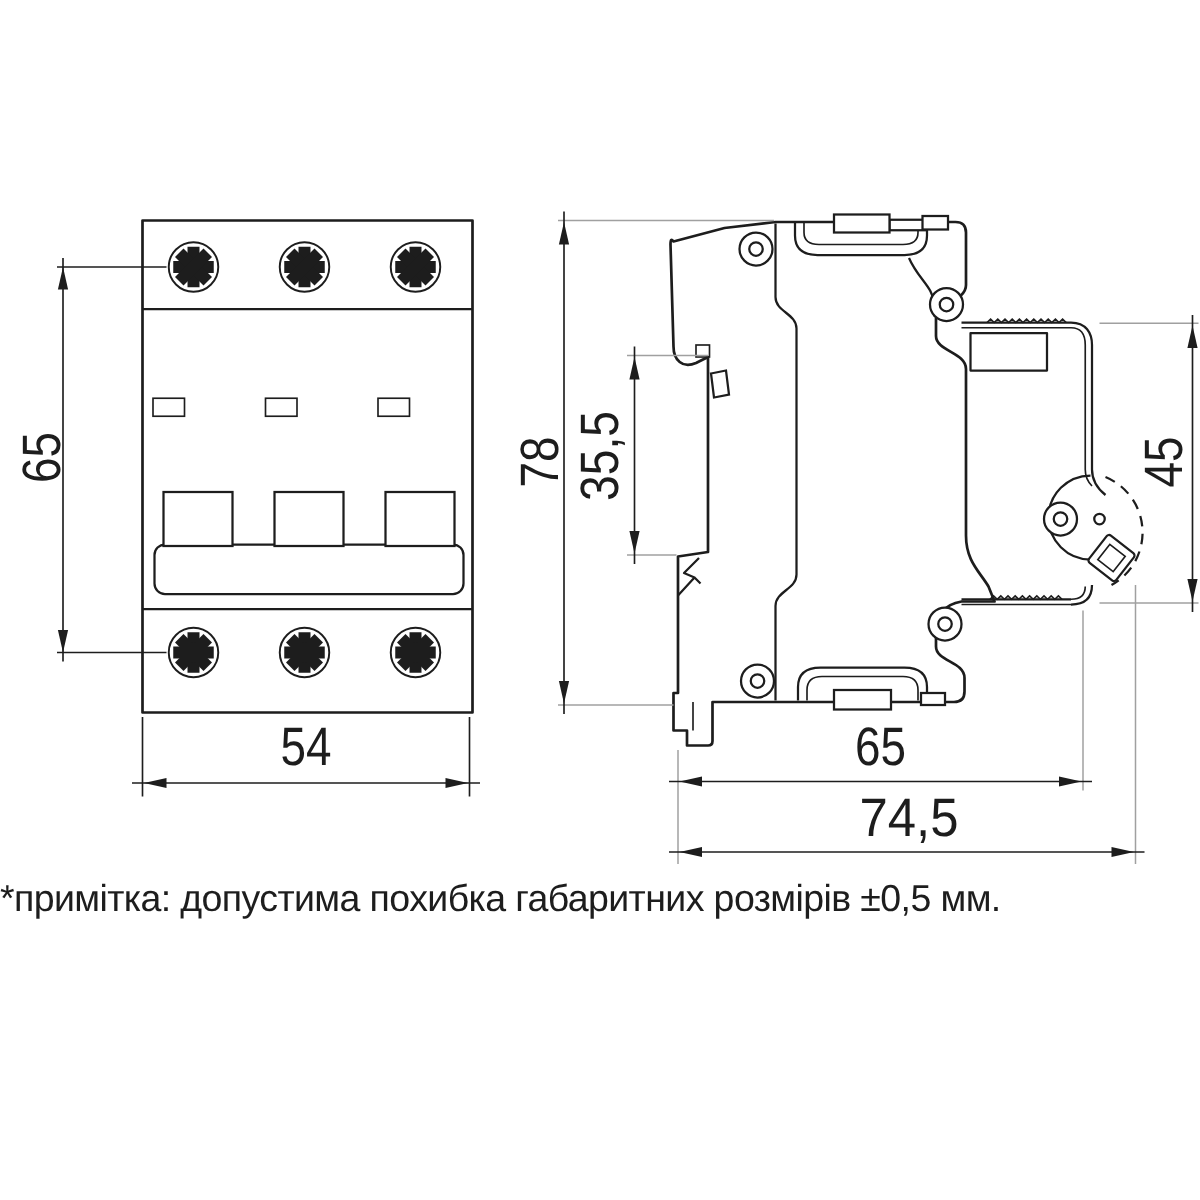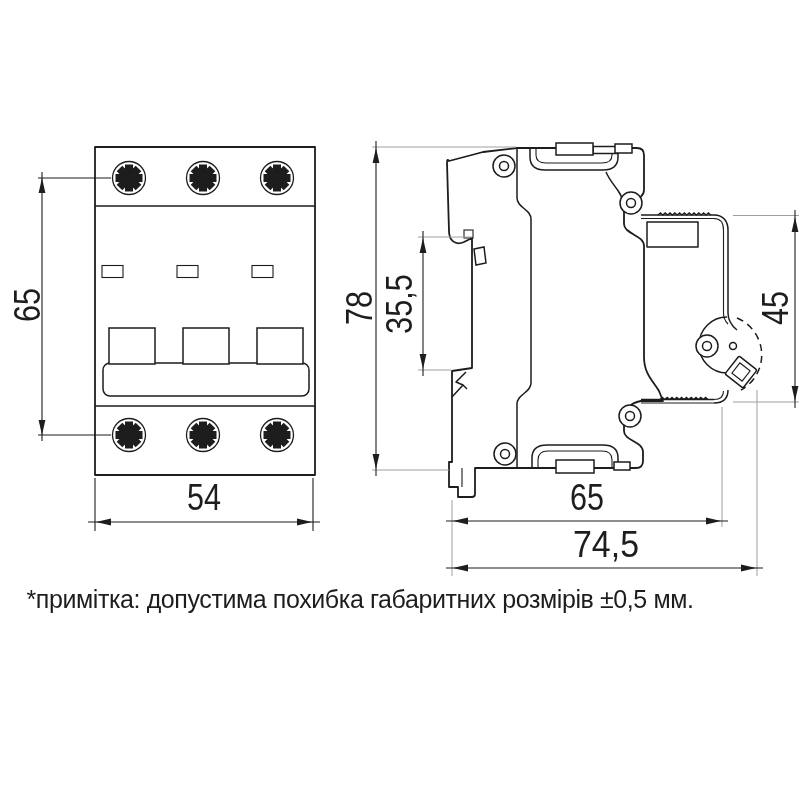--- a/index.html
+++ b/index.html
@@ -9,21 +9,21 @@
   body{width:800px;height:800px;background:var(--background);font-family:"Liberation Sans",sans-serif;position:relative;overflow:hidden;}
   svg{display:block;}
   .o  {fill:#fff;stroke:var(--outline);stroke-width:1.8;stroke-linejoin:round;}
   .l  {fill:none;stroke:var(--outline);stroke-width:1.5;stroke-linejoin:round;}
   .lt {fill:none;stroke:var(--outline);stroke-width:1.1;}
   .w  {fill:#fff;stroke:var(--outline);stroke-width:1.5;}
   .dim{stroke:var(--dimension);stroke-width:1.1;fill:none;}
   .ext{stroke:var(--extension);stroke-width:1;fill:none;}
   .arr{fill:var(--dimension);stroke:none;}
   text.d{font-family:"Liberation Sans",sans-serif;font-size:36px;fill:var(--dimension);text-anchor:middle;}
-  .note{position:absolute;left:0;top:585px;width:720px;text-align:center;font-size:25px;
+  .note{position:absolute;left:0;top:585px;width:720px;text-align:left;font-size:25px;
         letter-spacing:-0.4px;color:var(--outline);}
 </style>
 </head>
 <body>
 
 <svg width="800" height="800" viewBox="0 0 800 800">
   <defs>
     <g id="screw">
       <circle r="16.5" fill="#fff" stroke="#1d1d1d" stroke-width="1.3"></circle>
       <g stroke="#1d1d1d" stroke-width="8">

